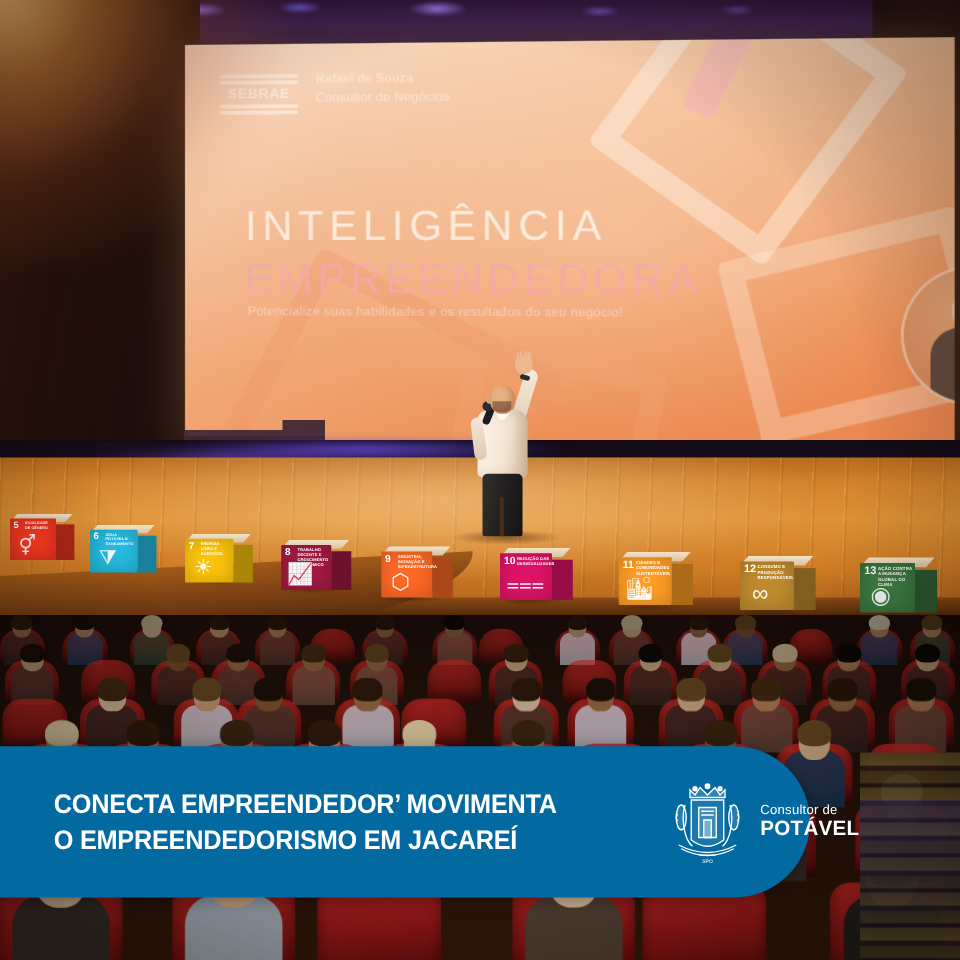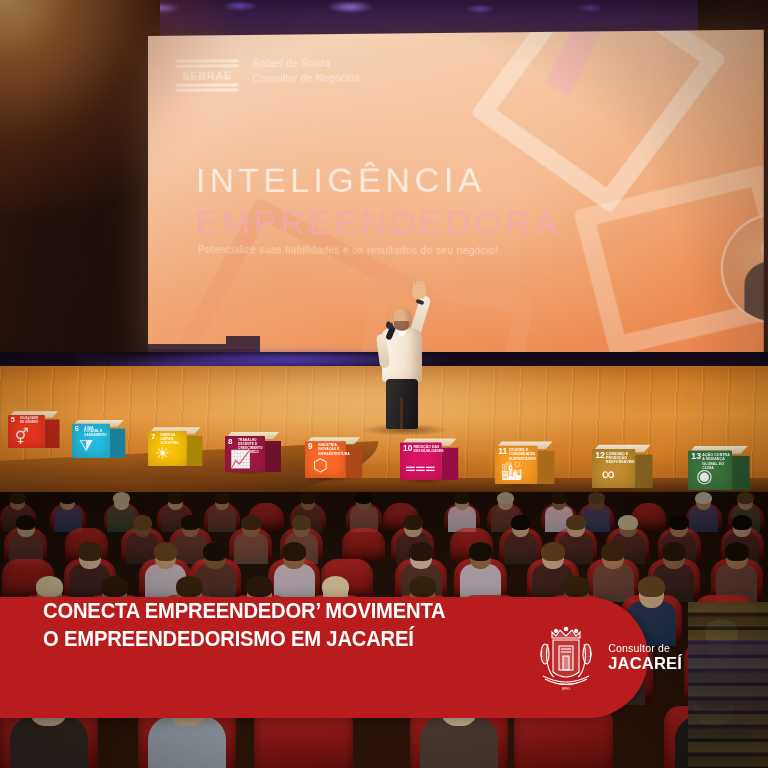--- a/index.html
+++ b/index.html
@@ -234,23 +234,23 @@
     opacity:.92;
   }
   .stairs-glow{
     position:absolute;right:0;top:640px;width:80px;height:128px;
     background:linear-gradient(180deg, rgba(70,60,180,.30), rgba(40,35,120,.18) 60%, rgba(20,15,60,0));
   }
 
   
   .banner{
     position:absolute;left:0;top:597px;width:648px;height:121px;
-    background:#b91c1c;
+    background:#0369a1;
     border-radius:0 62px 62px 0;
-    display:flex;
+    display:flex;align-items:center;
     box-shadow:0 2px 14px rgba(0,0,0,.35);
   }
   .banner-text{
     margin-left:43px;
     color:#ffffff;
     font-weight:bold;
     font-size:21.5px;
     line-height:1.32;
     letter-spacing:-.2px;
     transform:scaleX(.94);
@@ -711,18 +711,18 @@
           <path d="M7 27 q-2 3 0 6"></path>
             <path d="M55 27 q2 3 0 6"></path>
           <path d="M8 52 q23 12 46 0"></path>
           <path d="M10 55 q21 11 42 0"></path>
           <path d="M24 60 L38 60" stroke-width=".9"></path>
           <text x="31" y="66" font-size="4" fill="#ffffff" text-anchor="middle" stroke="none">SPO</text>
         </svg>
       </div>
       <div class="brand-text">
         <div class="brand-top">Consultor de</div>
-        <div class="brand-bot">JACAREÍ</div>
+        <div class="brand-bot">POTÁVEL</div>
       </div>
     </div>
   </div>
 
 </div>
 
 </body></html>

